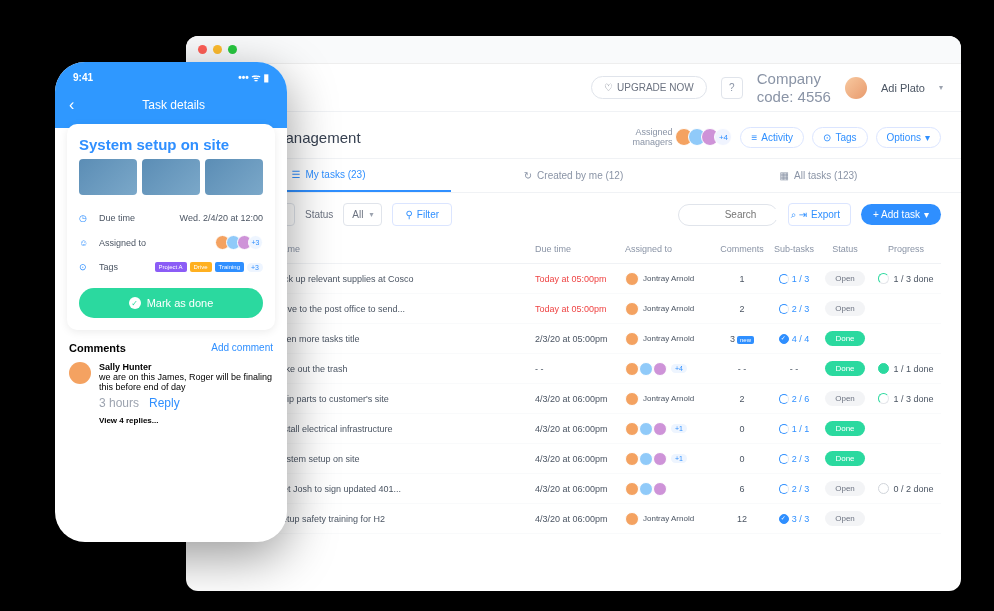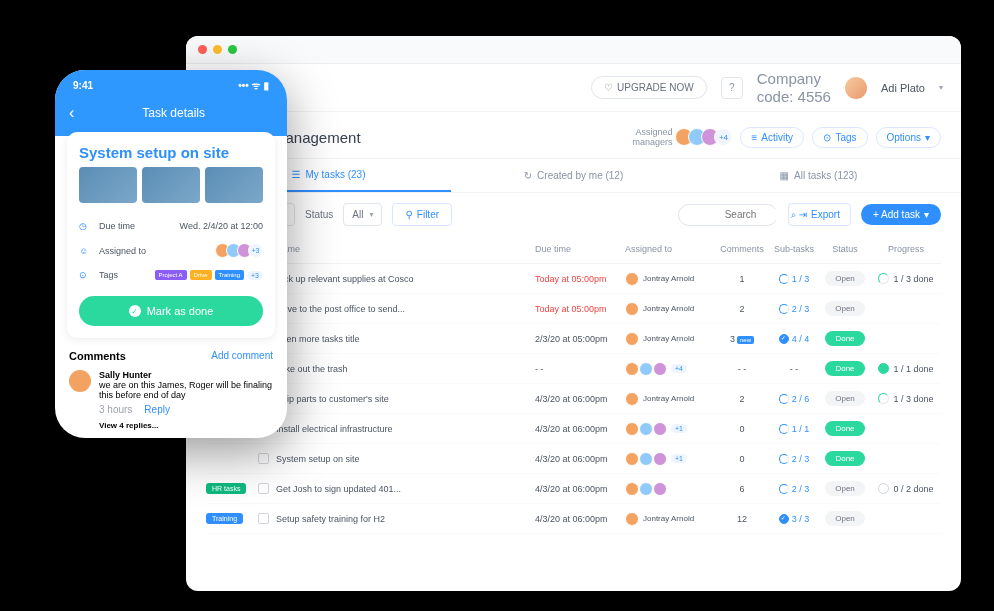--- a/index.html
+++ b/index.html
@@ -60,21 +60,21 @@
 .ring.done { border-color: #2f8fff; background: #2f8fff; position: relative; }
 .ring.done::after { content: '✓'; color: #fff; font-size: 6px; position: absolute; left: 1px; top: -1px; }
 .status-pill { font-size: 8px; padding: 3px 10px; border-radius: 10px; display: inline-block; }
 .status-open { background: #f3f4f6; color: #6b7280; } .status-done { background: #2bd99f; color: #fff; }
 .prog-cell { display: flex; align-items: center; gap: 4px; justify-content: center; }
 .prog-ring { width: 11px; height: 11px; border: 1.5px solid #2bd99f; border-right-color: #e5e7eb; border-bottom-color: #e5e7eb; border-radius: 50%; }
 .prog-ring.full { border-color: #2bd99f; background: #2bd99f; }
 .prog-ring.empty { border-color: #d1d5db; }
 
 
-.phone { position: absolute; left: 55px; top: 70px; width: 232px; height: 368px; background: #fff; border-radius: 30px; box-shadow: 0 15px 50px rgba(0,0,0,0.4); overflow: hidden; z-index: 10; }
+.phone { position: absolute; left: 55px; top: 62px; width: 232px; height: 480px; background: #fff; border-radius: 30px; box-shadow: 0 15px 50px rgba(0,0,0,0.4); overflow: hidden; z-index: 10; }
 .phone-status { background: #2f98ff; color: #fff; height: 30px; display: flex; align-items: center; justify-content: space-between; padding: 0 18px; font-size: 10px; font-weight: 600; }
 .phone-header { background: #2f98ff; color: #fff; padding: 4px 14px 14px; display: flex; align-items: center; }
 .back-arrow { font-size: 16px; }
 .phone-title { flex: 1; text-align: center; font-size: 12px; }
 .card { margin: 0 12px; background: #fff; border-radius: 10px; box-shadow: 0 2px 8px rgba(0,0,0,0.08); padding: 12px; margin-top: -4px; position: relative; }
 .card-title { color: #2f8fff; font-weight: 700; font-size: 15px; margin-bottom: 6px; }
 .card-desc { font-size: 9px; color: #4b5563; line-height: 1.4; margin-bottom: 10px; }
 .thumbs { display: flex; gap: 5px; margin-bottom: 12px; }
 .thumb { flex: 1; height: 36px; background: linear-gradient(135deg,#5b8db5,#7ba8c9); border-radius: 4px; }
 .detail-row { display: flex; align-items: center; padding: 6px 0; font-size: 9px; color: #4b5563; }
@@ -85,22 +85,22 @@
 .tag-row { display: flex; gap: 3px; margin-left: auto; align-items: center; }
 .mtag { font-size: 6px; padding: 2px 4px; border-radius: 2px; color: #fff; }
 .mark-done { background: #2bd99f; color: #fff; border-radius: 18px; padding: 9px; text-align: center; font-size: 11px; margin-top: 10px; cursor: pointer; display: flex; align-items: center; justify-content: center; gap: 6px; }
 .comments-section { padding: 12px 14px 6px; }
 .comments-head { display: flex; justify-content: space-between; font-size: 11px; }
 .comments-head .add { color: #2f8fff; font-size: 10px; }
 .comment { display: flex; gap: 8px; margin-top: 8px; }
 .comment-av { width: 22px; height: 22px; border-radius: 50%; background: #f4a261; flex-shrink: 0; }
 .comment-body { font-size: 9px; }
 .comment-name { font-weight: 600; }
-.comment-meta { font-size: 10px; color: #9ca3af; margin-top: 4px; display: flex; }
-.comment-meta .reply { color: #2f8fff; margin-left: 12px; }
+.comment-meta { font-size: 12px; color: #9ca3af; margin-top: 4px; display: flex; gap: 10px; }
+.comment-meta .reply { color: #2f8fff; }
 .view-replies { font-size: 8px; font-weight: 600; margin-top: 6px; }
 .write-comment { display: flex; align-items: center; gap: 8px; padding: 8px 14px; border-top: 1px solid #f0f2f5; margin-top: 6px; }
 .write-comment input { border: none; outline: none; font-size: 10px; flex: 1; }
 .filled-check { width: 12px; height: 12px; border-radius: 50%; background: #fff; color: #2bd99f; font-size: 8px; display: inline-flex; align-items: center; justify-content: center; }
 .chev { font-size: 8px; color: #9ca3af; }
 </style>
 </head>
 <body>
 
 <div class="desktop-window">

